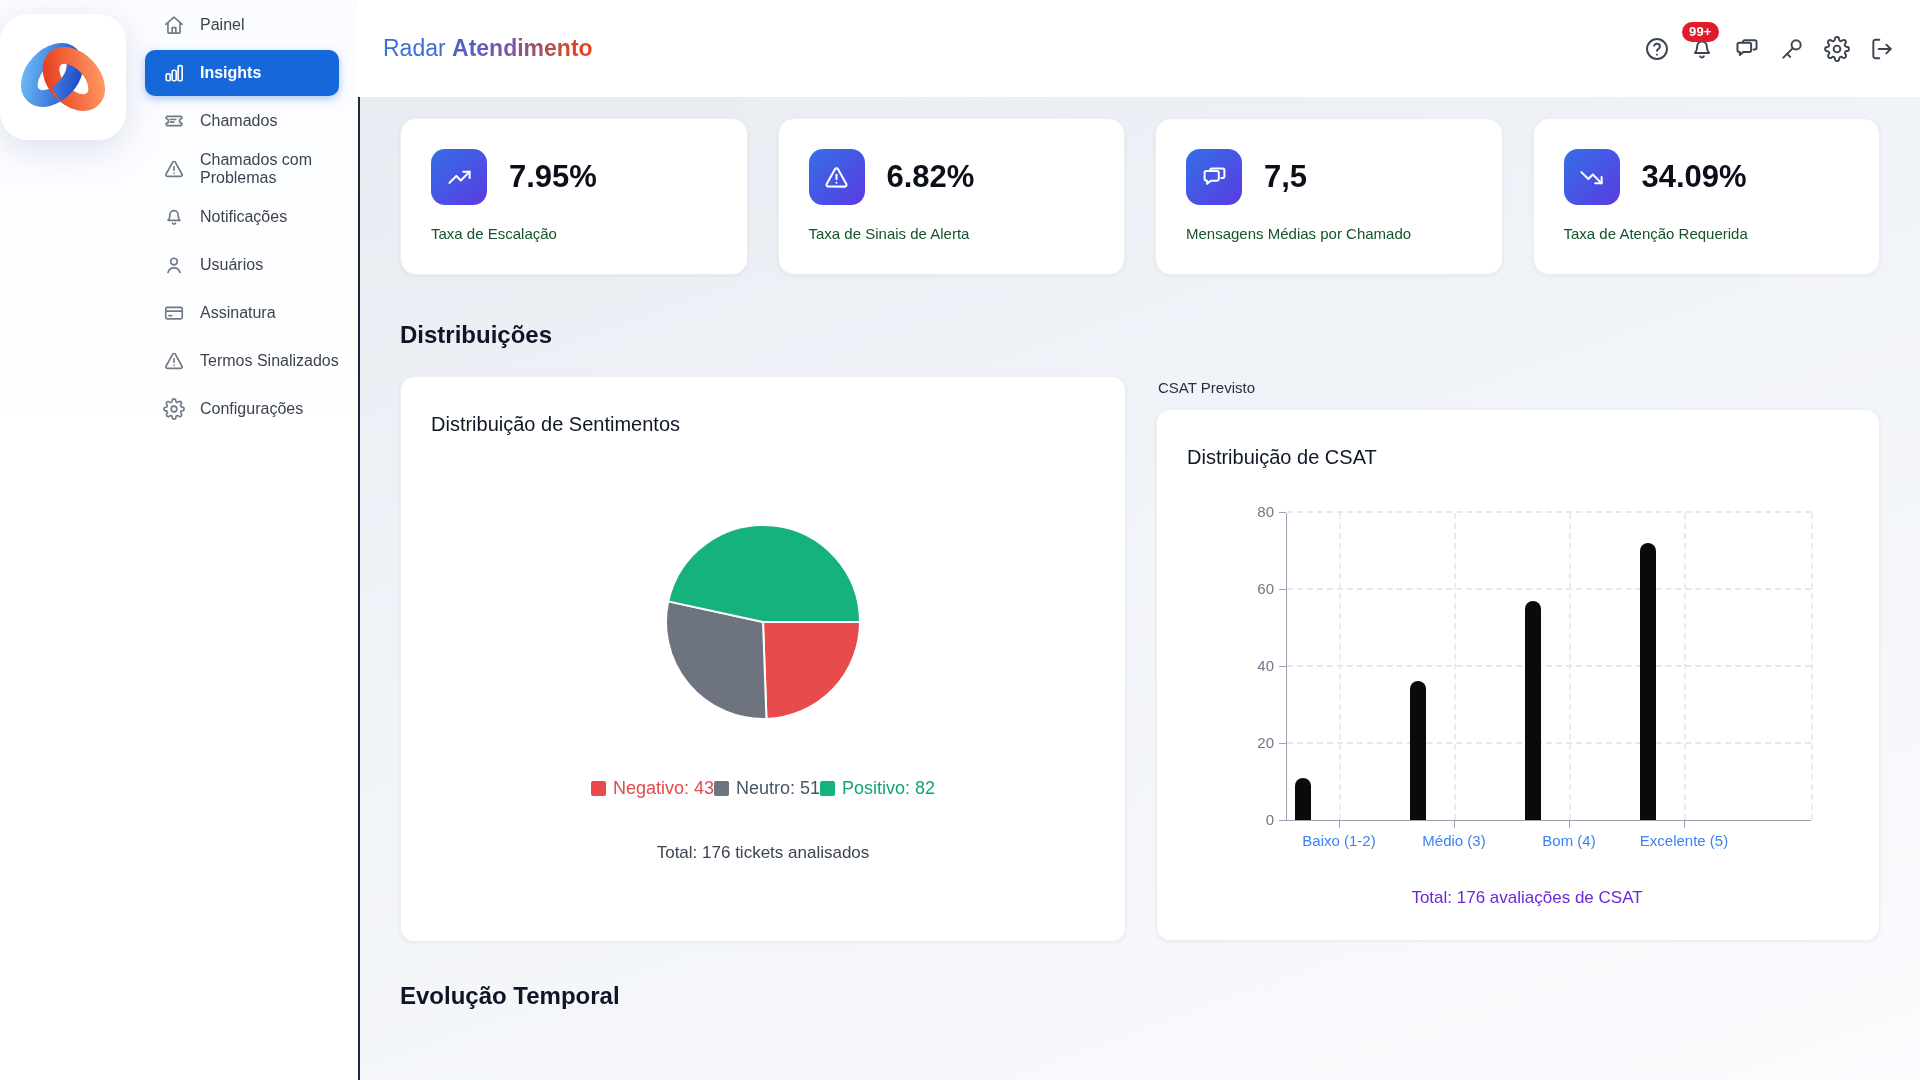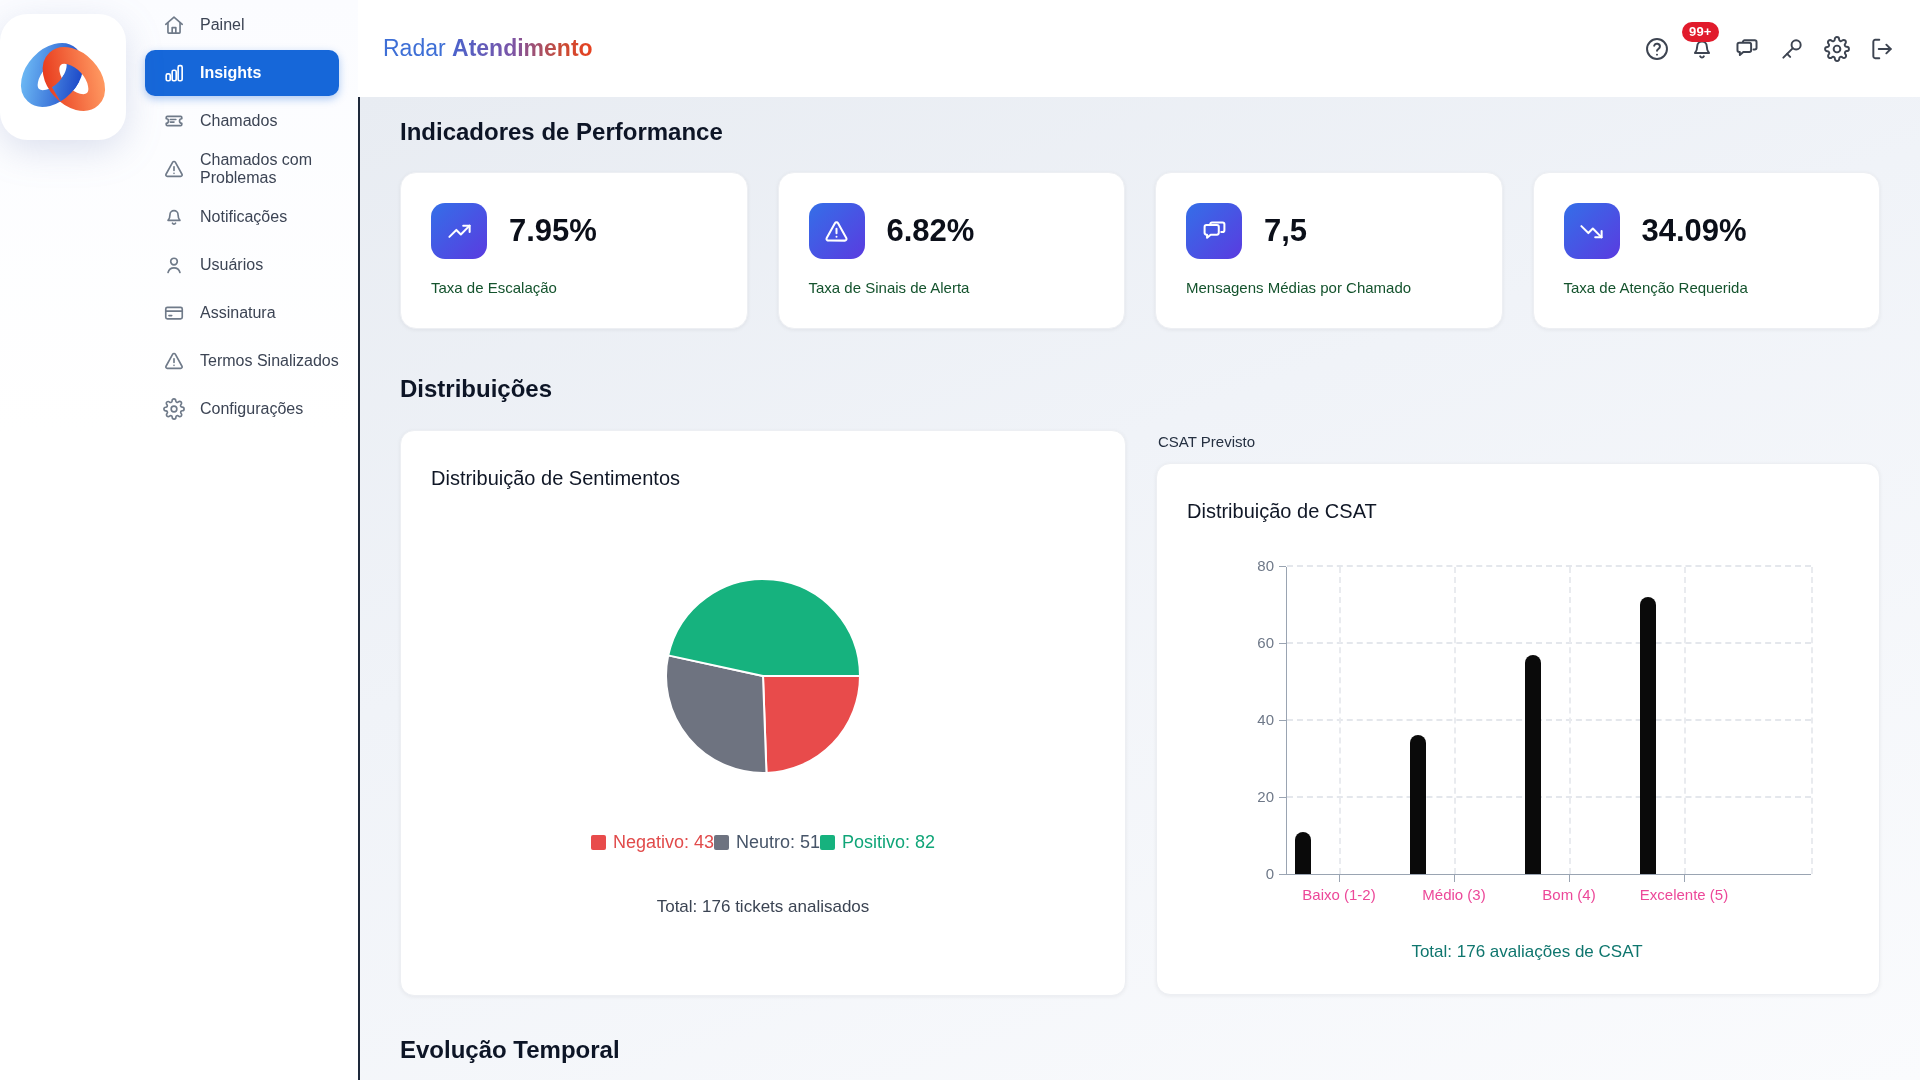--- a/index.html
+++ b/index.html
@@ -69,22 +69,22 @@
   .bar-chart { position:relative; margin:44px 0 0 99px; }
   .plot-area { position:relative; width:525px; height:308px;
                border-left:1.5px solid #9aa4b2; border-bottom:1.5px solid #9aa4b2; }
   .grid-h { position:absolute; left:0; right:0; height:0; border-top:2px dashed #e4e7ec; }
   .grid-v { position:absolute; top:0; bottom:0; width:0; border-left:2px dashed #e9ebef; }
   .tick-y { position:absolute; left:-8px; width:7px; height:0; border-top:1.5px solid #9aa4b2; }
   .tick-x { position:absolute; bottom:-8px; height:7px; width:0; border-left:1.5px solid #9aa4b2; }
   .ylab { position:absolute; right:calc(100% + 13px); width:40px; text-align:right; font-size:15px; color:#6e7888; line-height:18px; }
   .bar { position:absolute; bottom:0; width:16px; border-radius:8px 8px 0 0; }
   .x-labels { position:relative; height:22px; margin-top:11px; width:525px; }
-  .xlab { position:absolute; width:130px; text-align:center; font-size:15px; color:#ec4899; }
-  .csat-total { margin:34px 0 0 60px; text-align:center; width:560px; font-size:17px; color:#0f766e; }
+  .xlab { position:absolute; width:130px; text-align:center; font-size:15px; color:#3b82f6; }
+  .csat-total { margin:34px 0 0 60px; text-align:center; width:560px; font-size:17px; color:#6d28d9; }
 </style>
 </head>
 <body>
 
 <div class="app">
 
   <aside class="sidebar">
     <div class="logo-card">
       <svg viewBox="0 0 128 128">
         <defs>
@@ -241,21 +241,20 @@
           <svg viewBox="0 0 24 24" fill="none" stroke="currentColor" stroke-width="1.8" stroke-linecap="round" stroke-linejoin="round">
               <path d="M9.5 20.5H5.7A1.7 1.7 0 0 1 4 18.8V5.2a1.7 1.7 0 0 1 1.7-1.7h3.8"></path>
               <path d="m16 16 4-4-4-4"></path>
               <path d="M20 12H9"></path>
             </svg>
         </div>
       </div>
     </header>
 
     <main class="content">
-      <h2 class="h-perf">Indicadores de Performance</h2>
 
       <div class="kpi-row" id="kpiRow">
           <div class="card kpi-card">
             <div class="kpi-top">
               <div class="kpi-icon">
                 <svg viewBox="0 0 24 24" fill="none" stroke="currentColor" stroke-width="1.8" stroke-linecap="round" stroke-linejoin="round">
                   <path d="M3 16.8 9.2 10.6l4 4L21 6.8"></path>
                   <path d="M15.3 6.8H21v5.7"></path>
                 </svg>
               </div>

